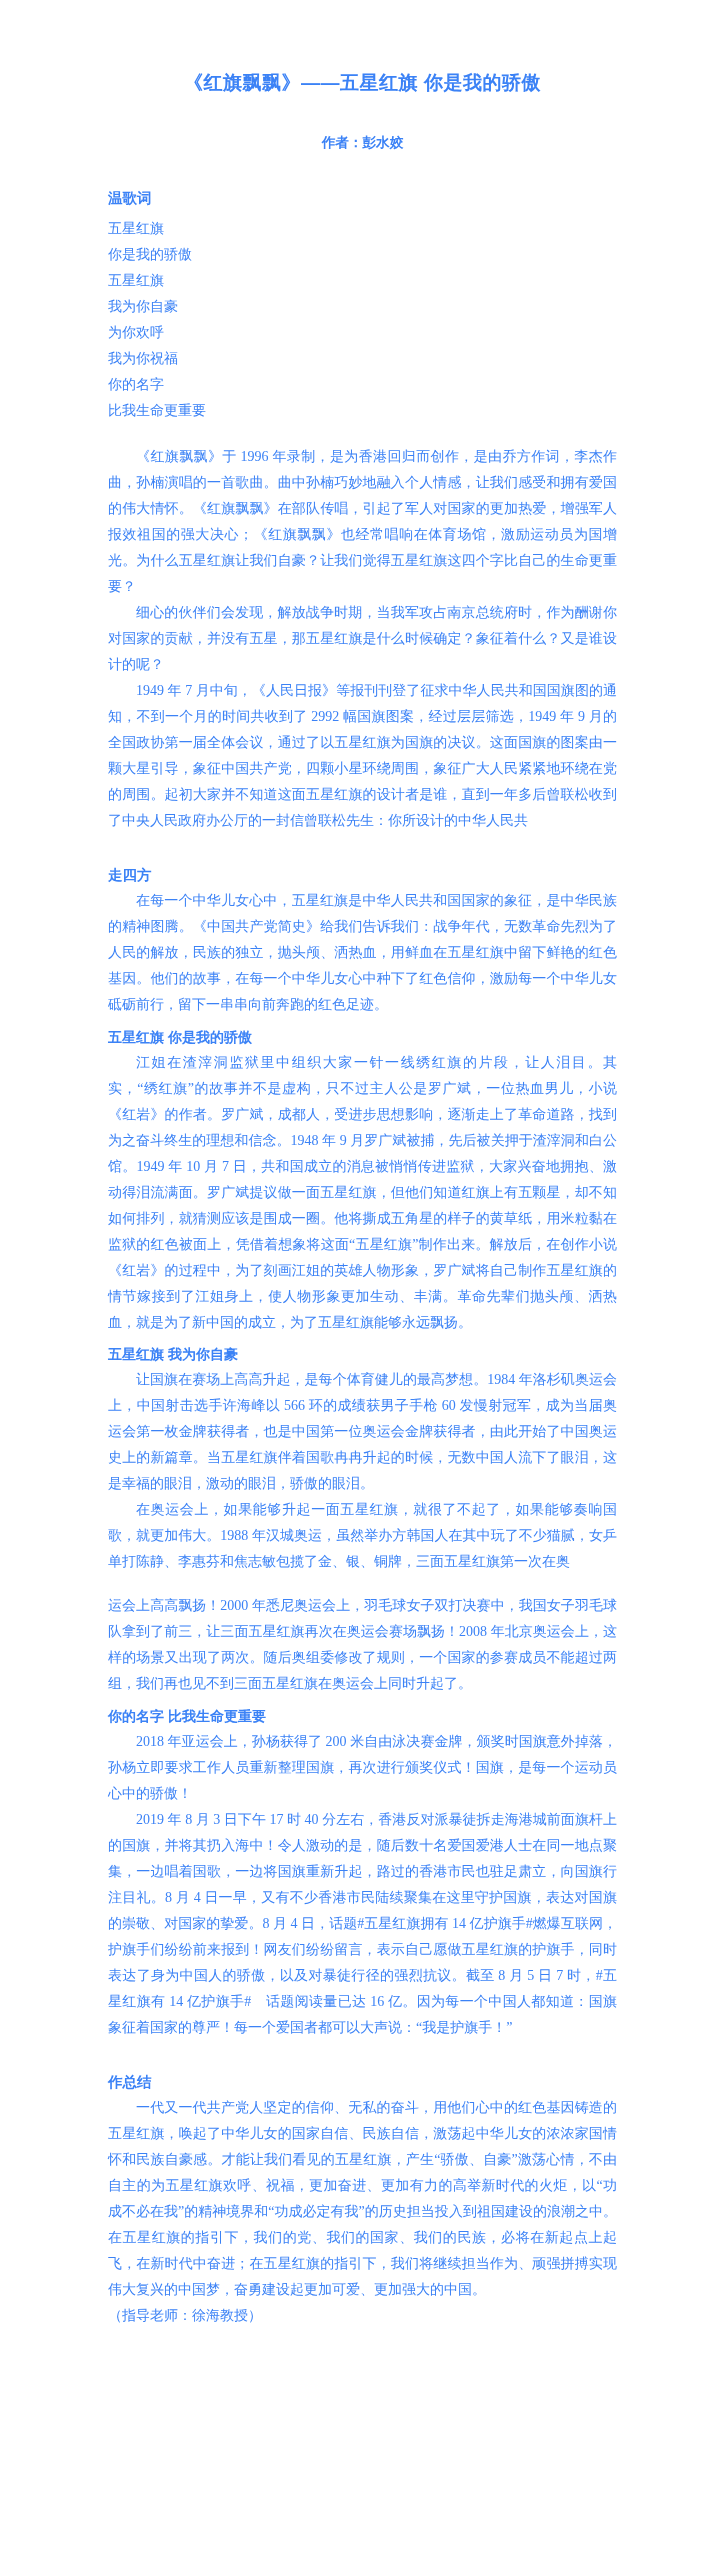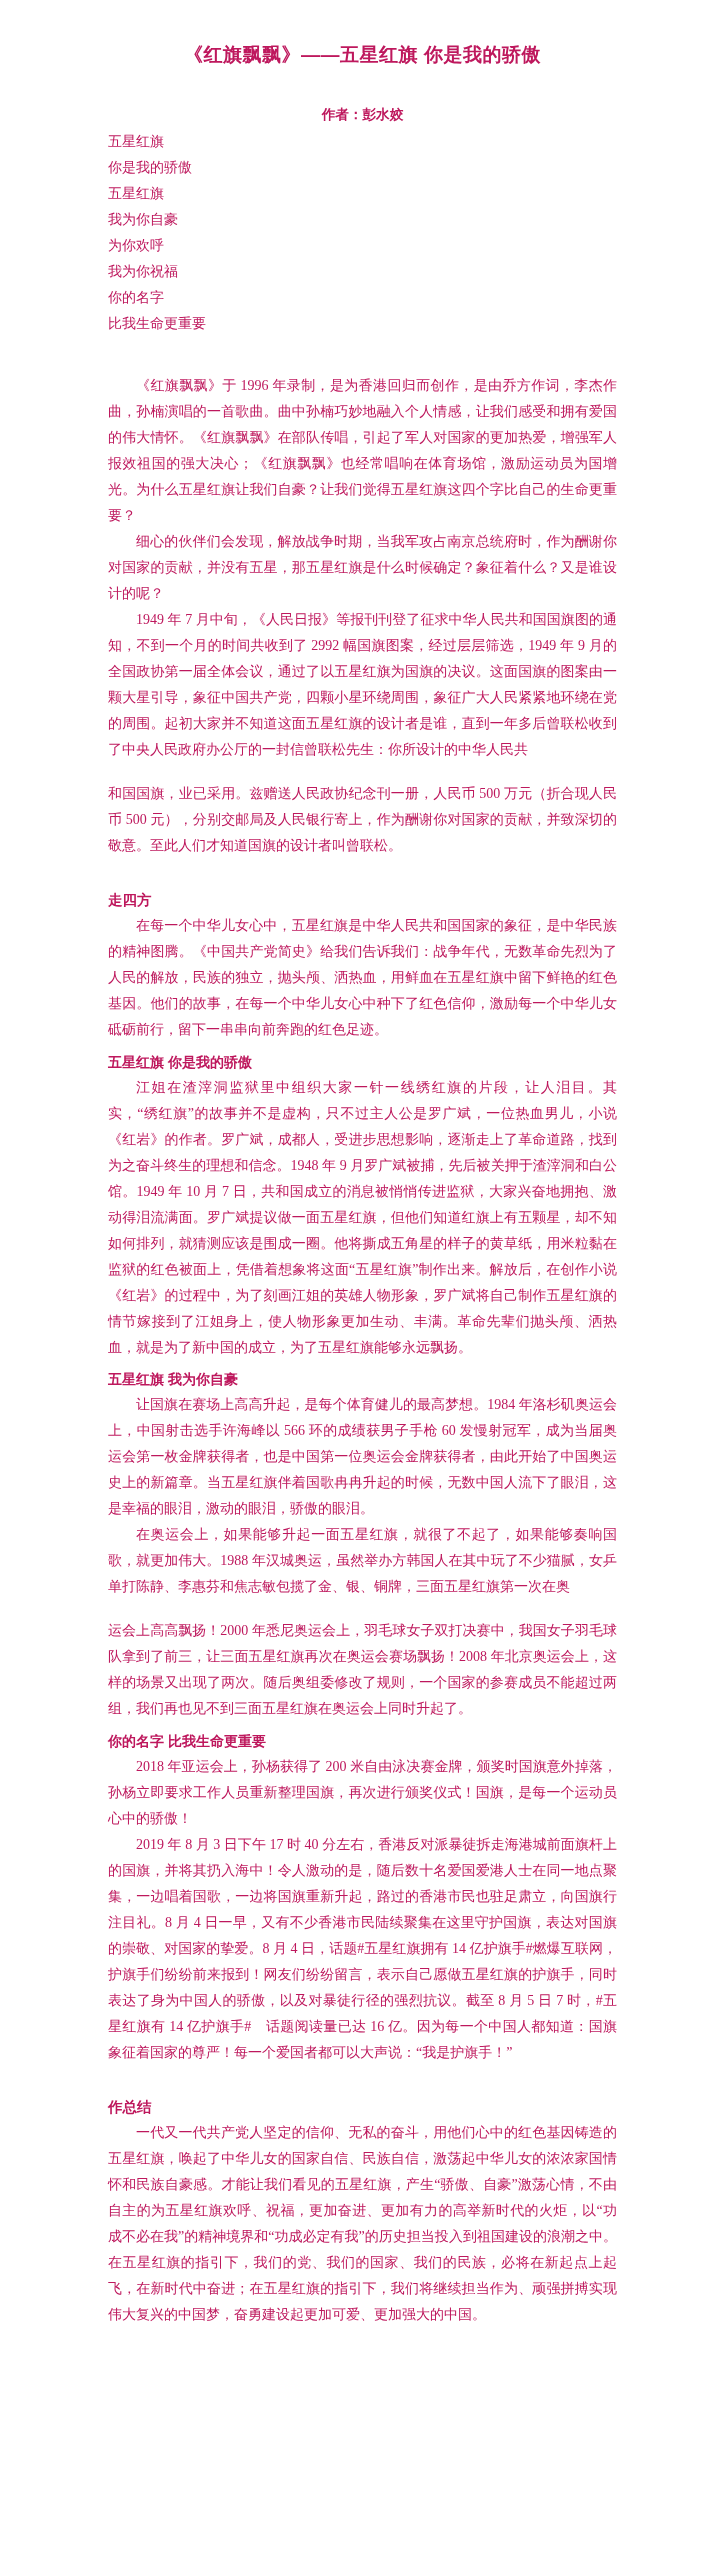--- a/index.html
+++ b/index.html
@@ -6,23 +6,23 @@
     margin: 0;
     padding: 0;
     background: #ffffff;
   }
   .page {
     position: relative;
     width: 717px;
     height: 2332px;
     box-sizing: border-box;
     margin: 0;
-    padding: 41px 100px 0 108px;
+    padding: 69px 100px 0 108px;
     background: #ffffff;
-    color: #be185d;
+    color: #3b82f6;
     font-family: "Liberation Serif", "DejaVu Serif", serif;
     font-size: 14px;
     line-height: 26px;
     overflow: hidden;
   }
   .title {
     margin: 0;
     text-align: center;
     font-family: "Liberation Sans", "DejaVu Sans", sans-serif;
     font-weight: bold;
@@ -64,52 +64,52 @@
   }
   .para {
     margin: 0;
     text-indent: 2em;
     text-align: justify;
   }
   .no-indent {
     text-indent: 0;
   }
   .gap-top {
-    margin-top: 36px;
+    margin-top: 20px;
   }
   .pagebreak-gap {
     margin-top: 18px;
   }
 </style>
 </head>
 <body>
 
 <div class="page">
 
   <h1 class="title">《红旗飘飘》——五星红旗 你是我的骄傲</h1>
 
   <div class="author">作者：彭水姣</div>
 
+  <h2 class="h2 h2-first">温歌词</h2>
 
   <div class="lyrics">
     <div class="lyric">五星红旗</div>
     <div class="lyric">你是我的骄傲</div>
     <div class="lyric">五星红旗</div>
     <div class="lyric">我为你自豪</div>
     <div class="lyric">为你欢呼</div>
     <div class="lyric">我为你祝福</div>
     <div class="lyric">你的名字</div>
     <div class="lyric">比我生命更重要</div>
   </div>
 
   <p class="para gap-top">《红旗飘飘》于 1996 年录制，是为香港回归而创作，是由乔方作词，李杰作曲，孙楠演唱的一首歌曲。曲中孙楠巧妙地融入个人情感，让我们感受和拥有爱国的伟大情怀。《红旗飘飘》在部队传唱，引起了军人对国家的更加热爱，增强军人报效祖国的强大决心；《红旗飘飘》也经常唱响在体育场馆，激励运动员为国增光。为什么五星红旗让我们自豪？让我们觉得五星红旗这四个字比自己的生命更重要？</p>
 
   <p class="para">细心的伙伴们会发现，解放战争时期，当我军攻占南京总统府时，作为酬谢你对国家的贡献，并没有五星，那五星红旗是什么时候确定？象征着什么？又是谁设计的呢？</p>
   <p class="para">1949 年 7 月中旬，《人民日报》等报刊刊登了征求中华人民共和国国旗图的通知，不到一个月的时间共收到了 2992 幅国旗图案，经过层层筛选，1949 年 9 月的全国政协第一届全体会议，通过了以五星红旗为国旗的决议。这面国旗的图案由一颗大星引导，象征中国共产党，四颗小星环绕周围，象征广大人民紧紧地环绕在党的周围。起初大家并不知道这面五星红旗的设计者是谁，直到一年多后曾联松收到了中央人民政府办公厅的一封信曾联松先生：你所设计的中华人民共</p>
-  <p class="para no-indent pagebreak-gap">和国国旗，业已采用。兹赠送人民政协纪念刊一册，人民币 500 万元（折合现人民币 500 元），分别交邮局及人民银行寄上，作为酬谢你对国家的贡献，并致深切的敬意。至此人们才知道国旗的设计者叫曾联松。</p>
 
   <h2 class="h2">走四方</h2>
   <p class="para">在每一个中华儿女心中，五星红旗是中华人民共和国国家的象征，是中华民族的精神图腾。《中国共产党简史》给我们告诉我们：战争年代，无数革命先烈为了人民的解放，民族的独立，抛头颅、洒热血，用鲜血在五星红旗中留下鲜艳的红色基因。他们的故事，在每一个中华儿女心中种下了红色信仰，激励每一个中华儿女砥砺前行，留下一串串向前奔跑的红色足迹。</p>
 
   <h3 class="h3">五星红旗 你是我的骄傲</h3>
   <p class="para">江姐在渣滓洞监狱里中组织大家一针一线绣红旗的片段，让人泪目。其实，“绣红旗”的故事并不是虚构，只不过主人公是罗广斌，一位热血男儿，小说《红岩》的作者。罗广斌，成都人，受进步思想影响，逐渐走上了革命道路，找到为之奋斗终生的理想和信念。1948 年 9 月罗广斌被捕，先后被关押于渣滓洞和白公馆。1949 年 10 月 7 日，共和国成立的消息被悄悄传进监狱，大家兴奋地拥抱、激动得泪流满面。罗广斌提议做一面五星红旗，但他们知道红旗上有五颗星，却不知如何排列，就猜测应该是围成一圈。他将撕成五角星的样子的黄草纸，用米粒黏在监狱的红色被面上，凭借着想象将这面“五星红旗”制作出来。解放后，在创作小说《红岩》的过程中，为了刻画江姐的英雄人物形象，罗广斌将自己制作五星红旗的情节嫁接到了江姐身上，使人物形象更加生动、丰满。革命先辈们抛头颅、洒热血，就是为了新中国的成立，为了五星红旗能够永远飘扬。</p>
 
   <h3 class="h3">五星红旗 我为你自豪</h3>
   <p class="para">让国旗在赛场上高高升起，是每个体育健儿的最高梦想。1984 年洛杉矶奥运会上，中国射击选手许海峰以 566 环的成绩获男子手枪 60 发慢射冠军，成为当届奥运会第一枚金牌获得者，也是中国第一位奥运会金牌获得者，由此开始了中国奥运史上的新篇章。当五星红旗伴着国歌冉冉升起的时候，无数中国人流下了眼泪，这是幸福的眼泪，激动的眼泪，骄傲的眼泪。</p>
   <p class="para">在奥运会上，如果能够升起一面五星红旗，就很了不起了，如果能够奏响国歌，就更加伟大。1988 年汉城奥运，虽然举办方韩国人在其中玩了不少猫腻，女乒单打陈静、李惠芬和焦志敏包揽了金、银、铜牌，三面五星红旗第一次在奥</p>

